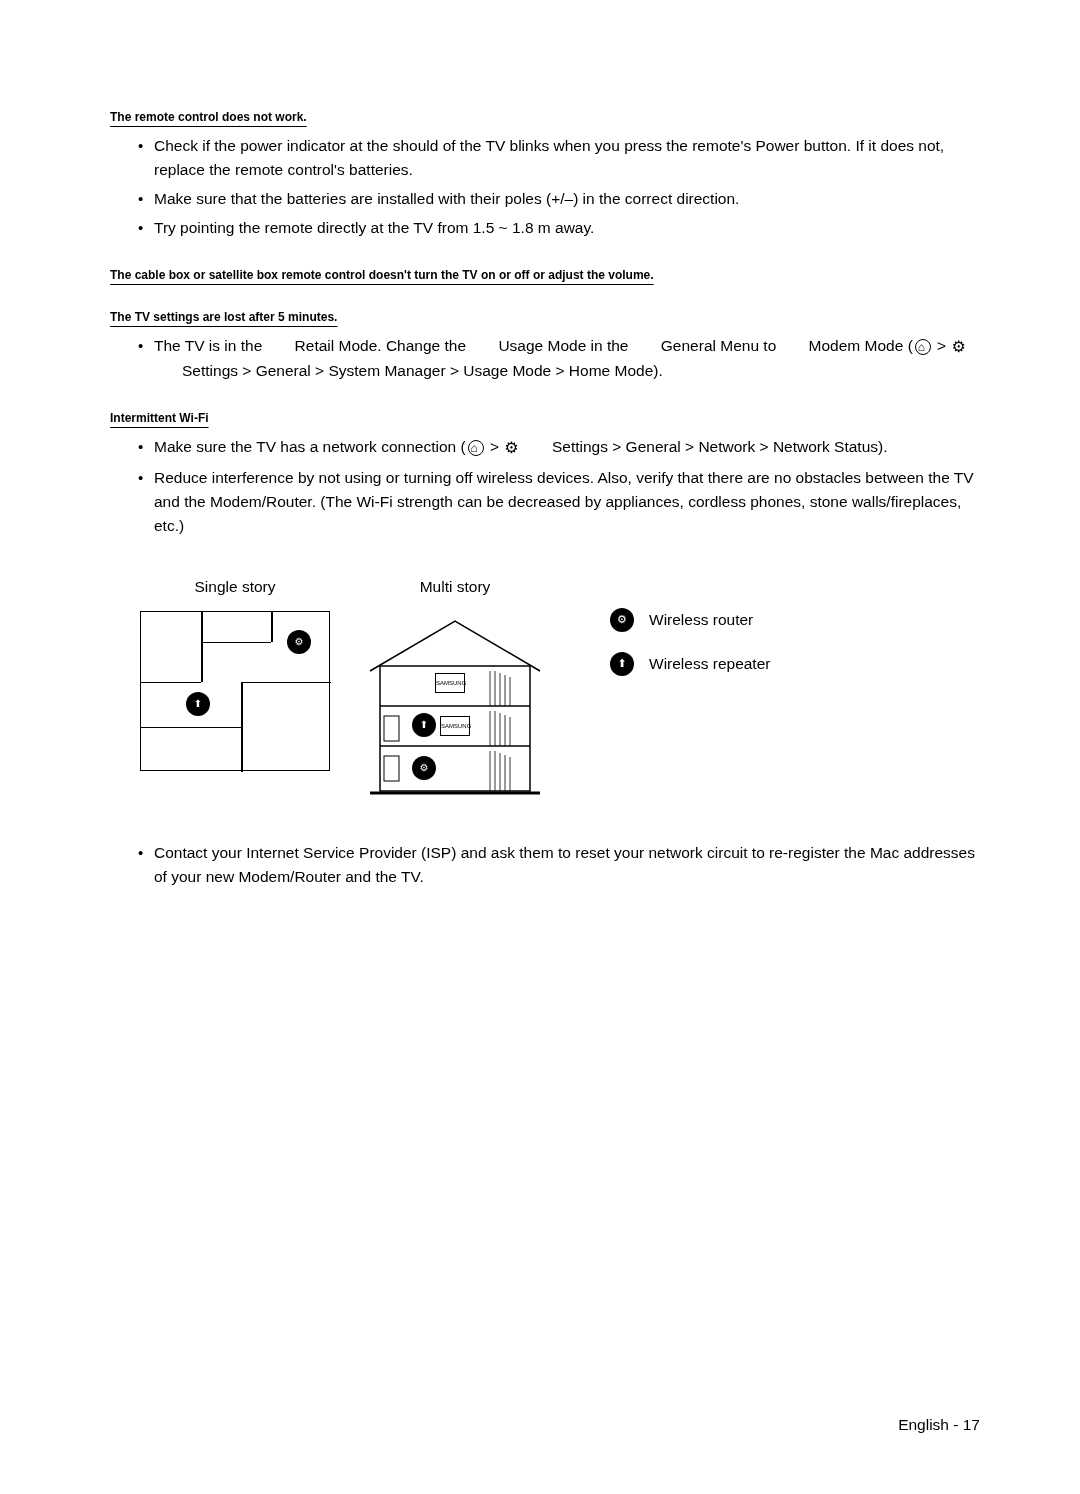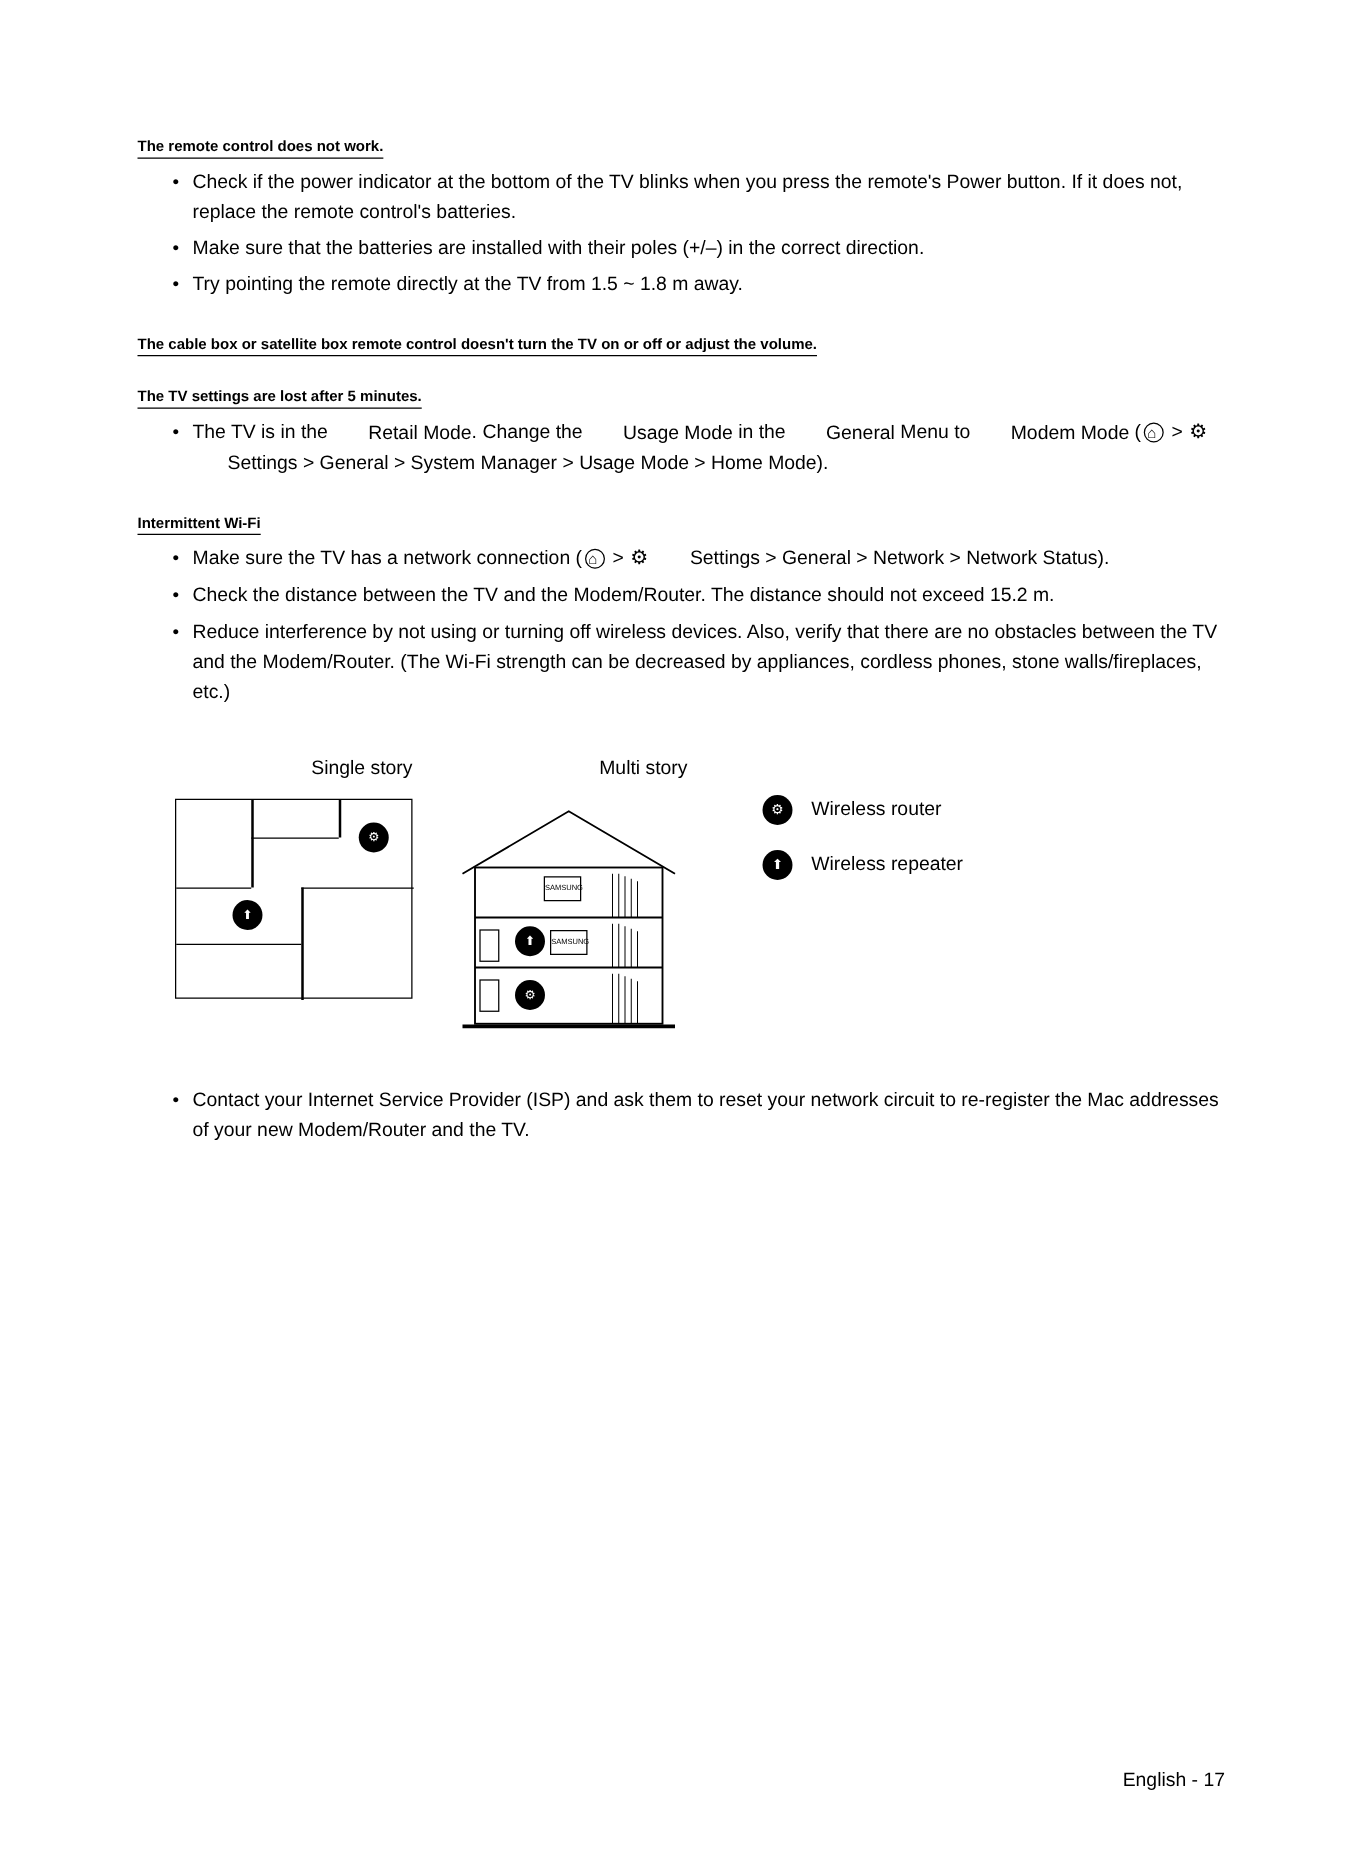--- a/index.html
+++ b/index.html
@@ -75,21 +75,21 @@
     .diagrams {
       display: flex;
       gap: 30px;
       margin-top: 40px;
       margin-bottom: 40px;
       padding-left: 30px;
     }
     .diagram-col {
       display: flex;
       flex-direction: column;
-      align-items: flex-end;
+      align-items: center;
     }
     .diagram-title {
       font-size: 15.5px;
       font-weight: 400;
       margin-bottom: 15px;
     }
     .diagram-box {
       border: 1.5px solid #000;
       background: #fff;
     }
@@ -160,36 +160,35 @@
       line-height: 18px;
     }
   </style>
 </head>
 <body>
 
 <div>
 
   <h3 class="section-heading">The remote control does not work.</h3>
   <ul>
-    <li>Check if the power indicator at the bottom of the TV blinks when you press the remote's Power button. If it does not, replace the remote control's batteries.</li>
+    <li>Check if the power indicator at the should of the TV blinks when you press the remote's Power button. If it does not, replace the remote control's batteries.</li>
     <li>Make sure that the batteries are installed with their poles (+/–) in the correct direction.</li>
     <li>Try pointing the remote directly at the TV from 1.5 ~ 1.8 m away.</li>
   </ul>
 
   <h3 class="section-heading">The cable box or satellite box remote control doesn't turn the TV on or off or adjust the volume.</h3>
 
   <h3 class="section-heading">The TV settings are lost after 5 minutes.</h3>
   <ul>
     <li id="settings-lost-item">The TV is in the <span class="bold">Retail Mode</span>. Change the <span class="bold">Usage Mode</span> in the <span class="bold">General</span> Menu to <span class="bold">Modem Mode</span> (<span class="icon-home"></span> &gt; <span class="icon-gear">⚙</span> <span class="bold">Settings &gt; General &gt; System Manager &gt; Usage Mode &gt; Home Mode</span>).</li>
   </ul>
 
   <h3 class="section-heading">Intermittent Wi-Fi</h3>
   <ul>
     <li id="wifi-item-0">Make sure the TV has a network connection (<span class="icon-home"></span> &gt; <span class="icon-gear">⚙</span> <span class="bold">Settings &gt; General &gt; Network &gt; Network Status</span>).</li>
-    <li>Check the distance between the TV and the Modem/Router. The distance should not exceed 15.2 m.</li>
     <li>Reduce interference by not using or turning off wireless devices. Also, verify that there are no obstacles between the TV and the Modem/Router. (The Wi-Fi strength can be decreased by appliances, cordless phones, stone walls/fireplaces, etc.)</li>
   </ul>
 
   <div class="diagrams">
     <div class="diagram-col">
       <div class="diagram-title">Single story</div>
       <div class="diagram-box single-story">
         <div class="plan-line" style="top:0;left:60px;width:1.5px;height:70px"></div>
         <div class="plan-line" style="top:70px;left:0;width:60px;height:1.5px"></div>
         <div class="plan-line" style="top:30px;left:60px;width:70px;height:1.5px"></div>

